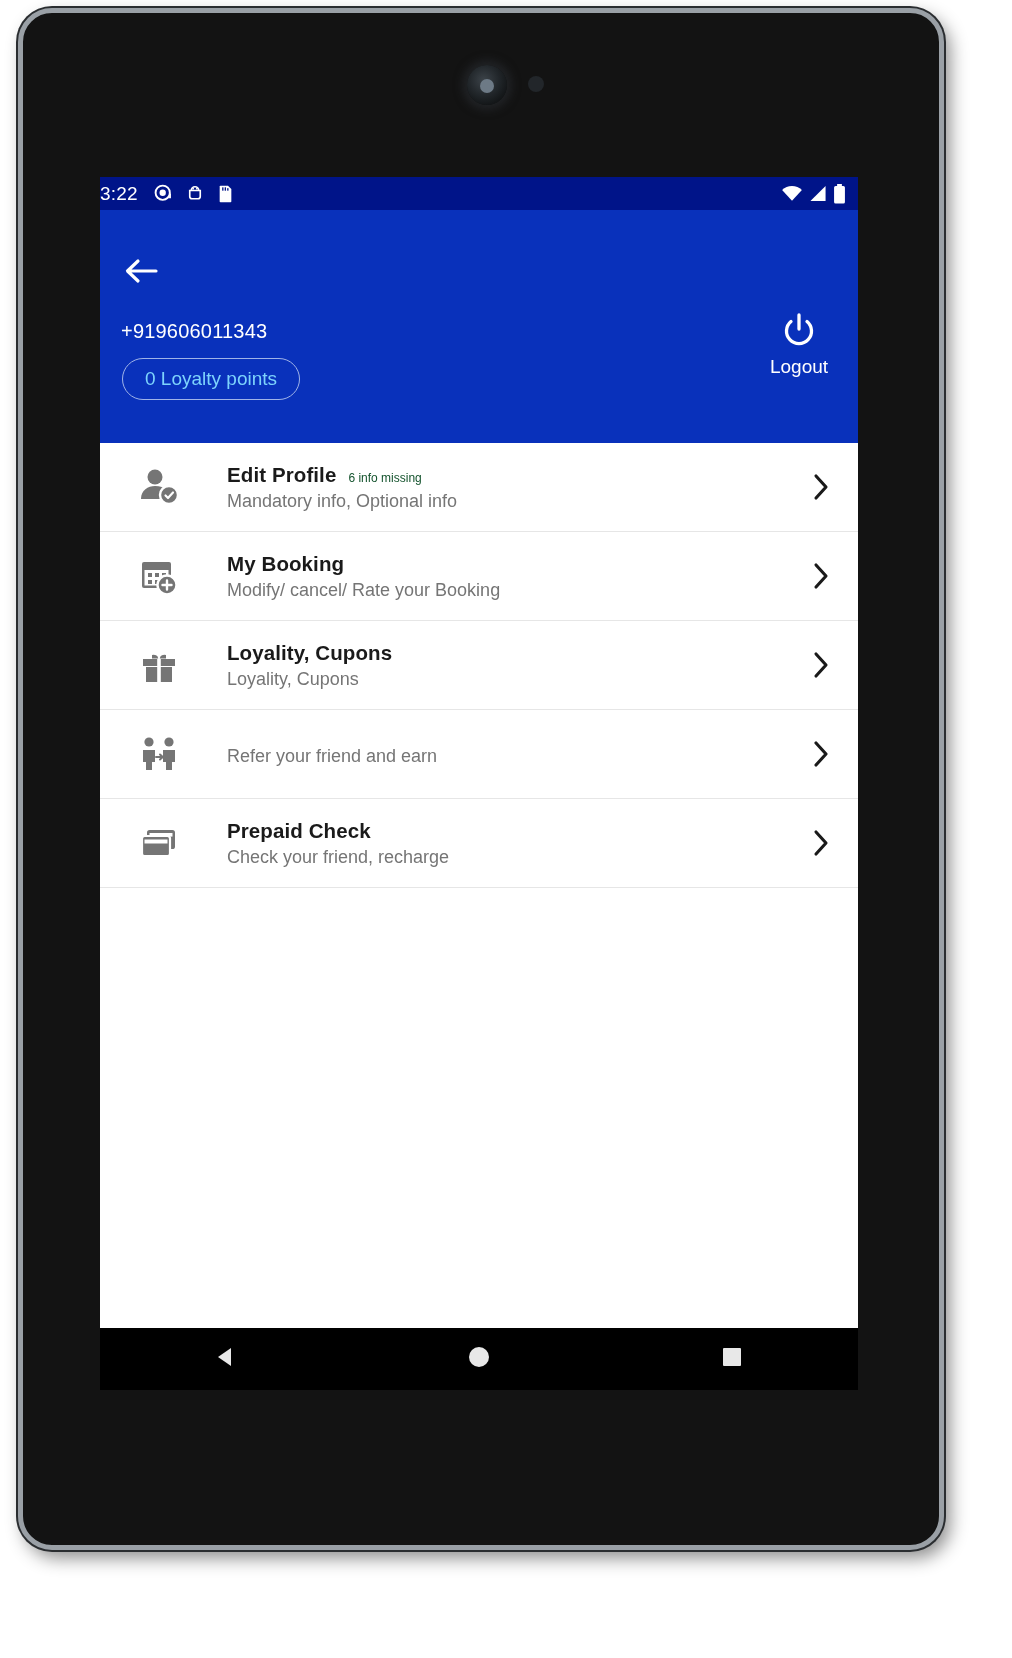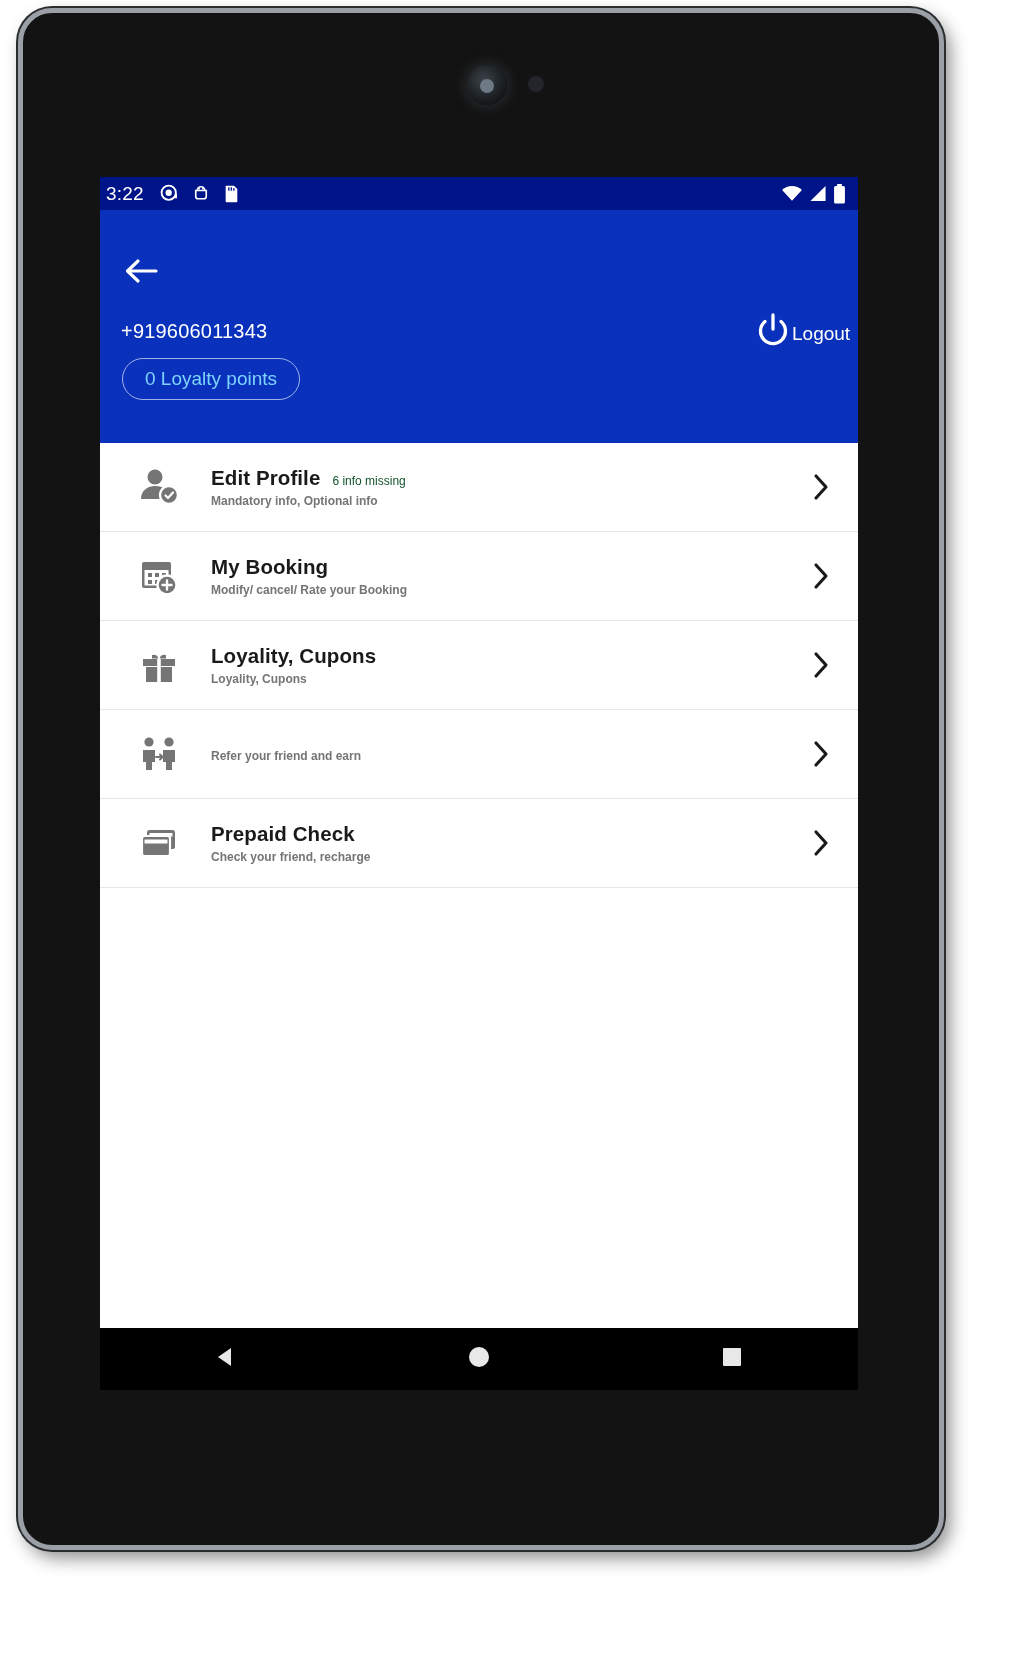--- a/index.html
+++ b/index.html
@@ -66,21 +66,21 @@
   }
 
   
   #status-bar {
     position: relative;
     height: 33px;
     background: #001489;
     color: #ffffff;
     display: flex;
     align-items: center;
-    padding: 0 6px;
+    padding: 0 0;
     box-sizing: border-box;
   }
   #status-clock {
     font-size: 19px;
     font-weight: 400;
     letter-spacing: 0.2px;
     margin-right: 16px;
   }
   .status-icon { display: inline-flex; align-items: center; margin-right: 13px; }
   #status-left { display: flex; align-items: center; }
@@ -139,20 +139,21 @@
   #loyalty-chip-label {
     color: #7dd3fc;
     font-size: 19px;
   }
   #logout-button {
     position: absolute;
     right: 14px;
     top: 102px;
     width: 90px;
     display: flex;
+    flex-direction: column;
     align-items: center;
     cursor: pointer;
   }
   #logout-label {
     color: #ffffff;
     font-size: 19px;
     margin-top: 2px;
   }
 
   
@@ -162,20 +163,21 @@
   }
   .menu-row {
     display: flex;
     align-items: center;
     height: 89px;
     border-bottom: 1px solid #e6e6e6;
     padding: 0 16px 0 26px;
     box-sizing: border-box;
     cursor: pointer;
     background: #ffffff;
+    gap: 16px;
   }
   .row-icon {
     width: 66px;
     flex: 0 0 66px;
     display: flex;
     align-items: center;
     justify-content: center;
     color: #757575;
   }
   .row-text {
@@ -192,24 +194,23 @@
     font-size: 20.5px;
     font-weight: bold;
     color: #1a1a1a;
     letter-spacing: 0.1px;
   }
   .row-badge {
     font-size: 12px;
     color: #14532d;
   }
   .row-sub {
-    font-size: 12px;
+    font-size: 18px;
     color: #757575;
     margin-top: 4px;
-    font-weight: bold;
   }
   .row-chevron {
     flex: 0 0 42px;
     display: flex;
     align-items: center;
     justify-content: center;
     color: #1a1a1a;
   }
 
   

